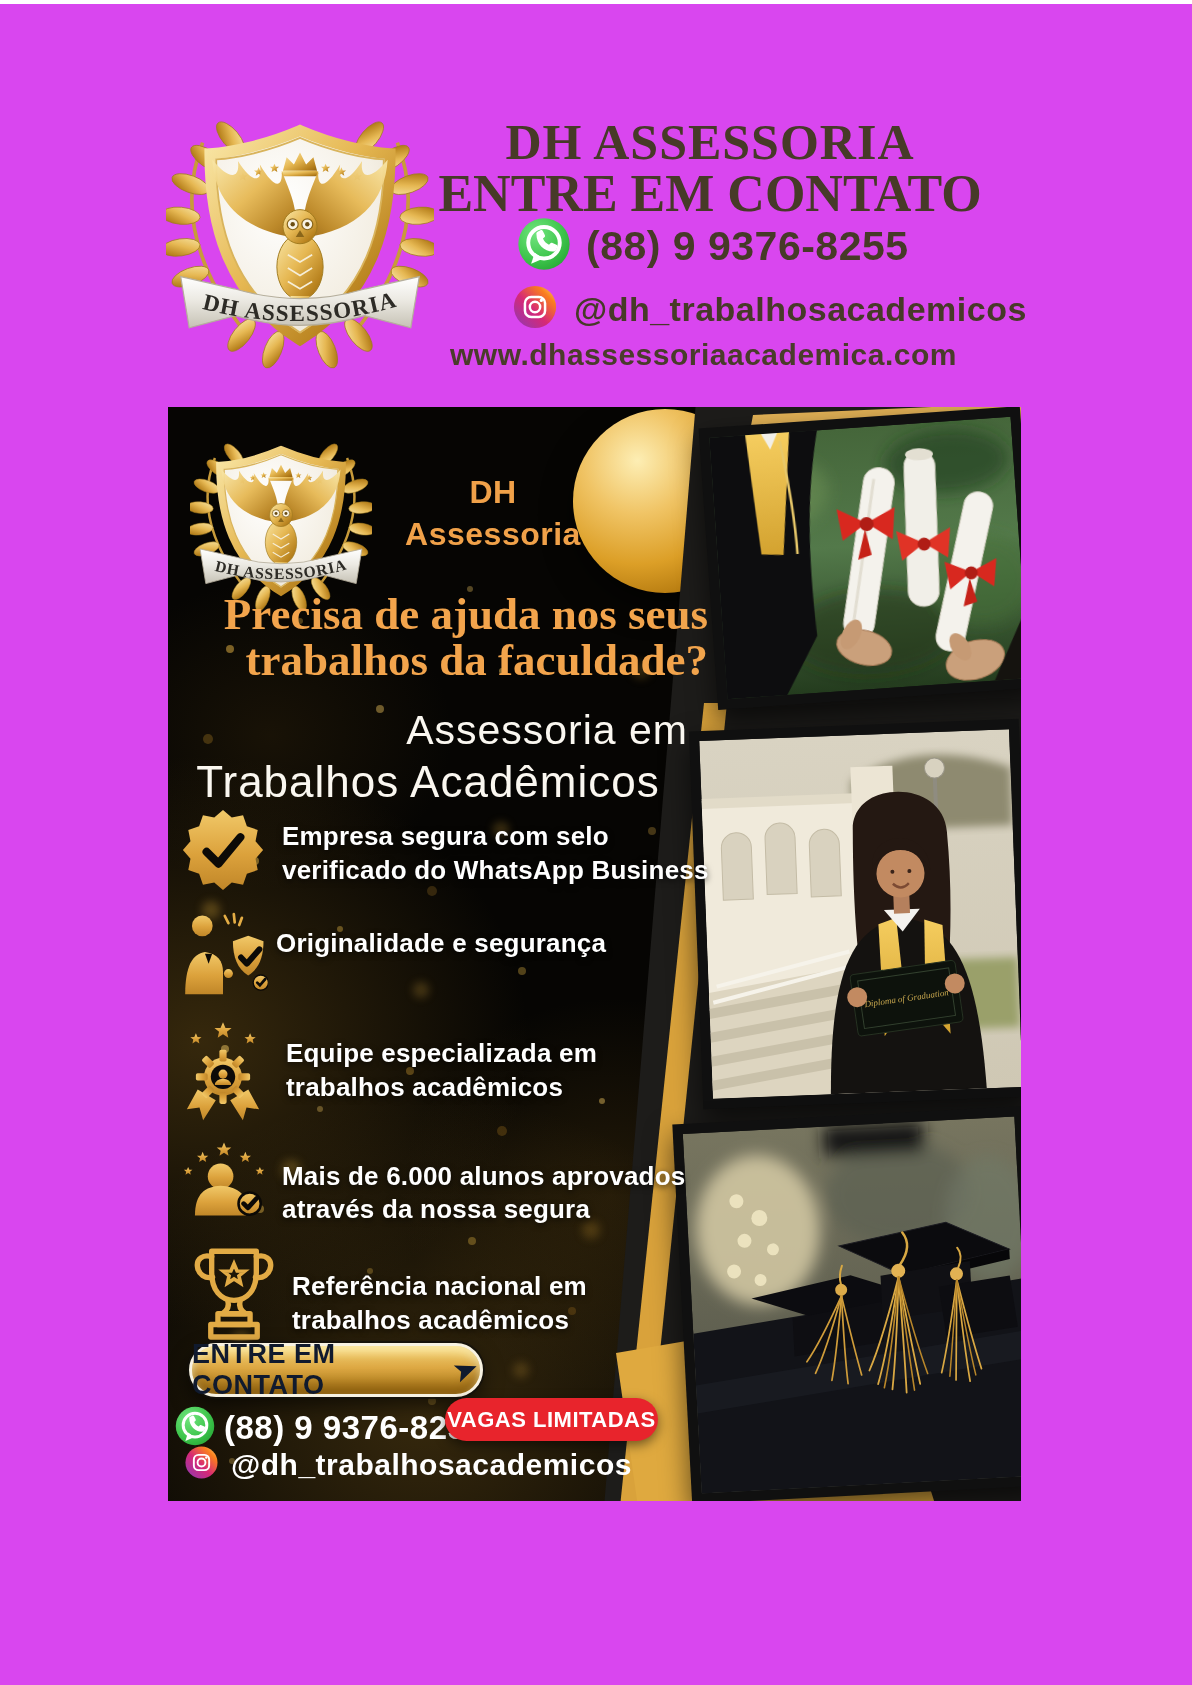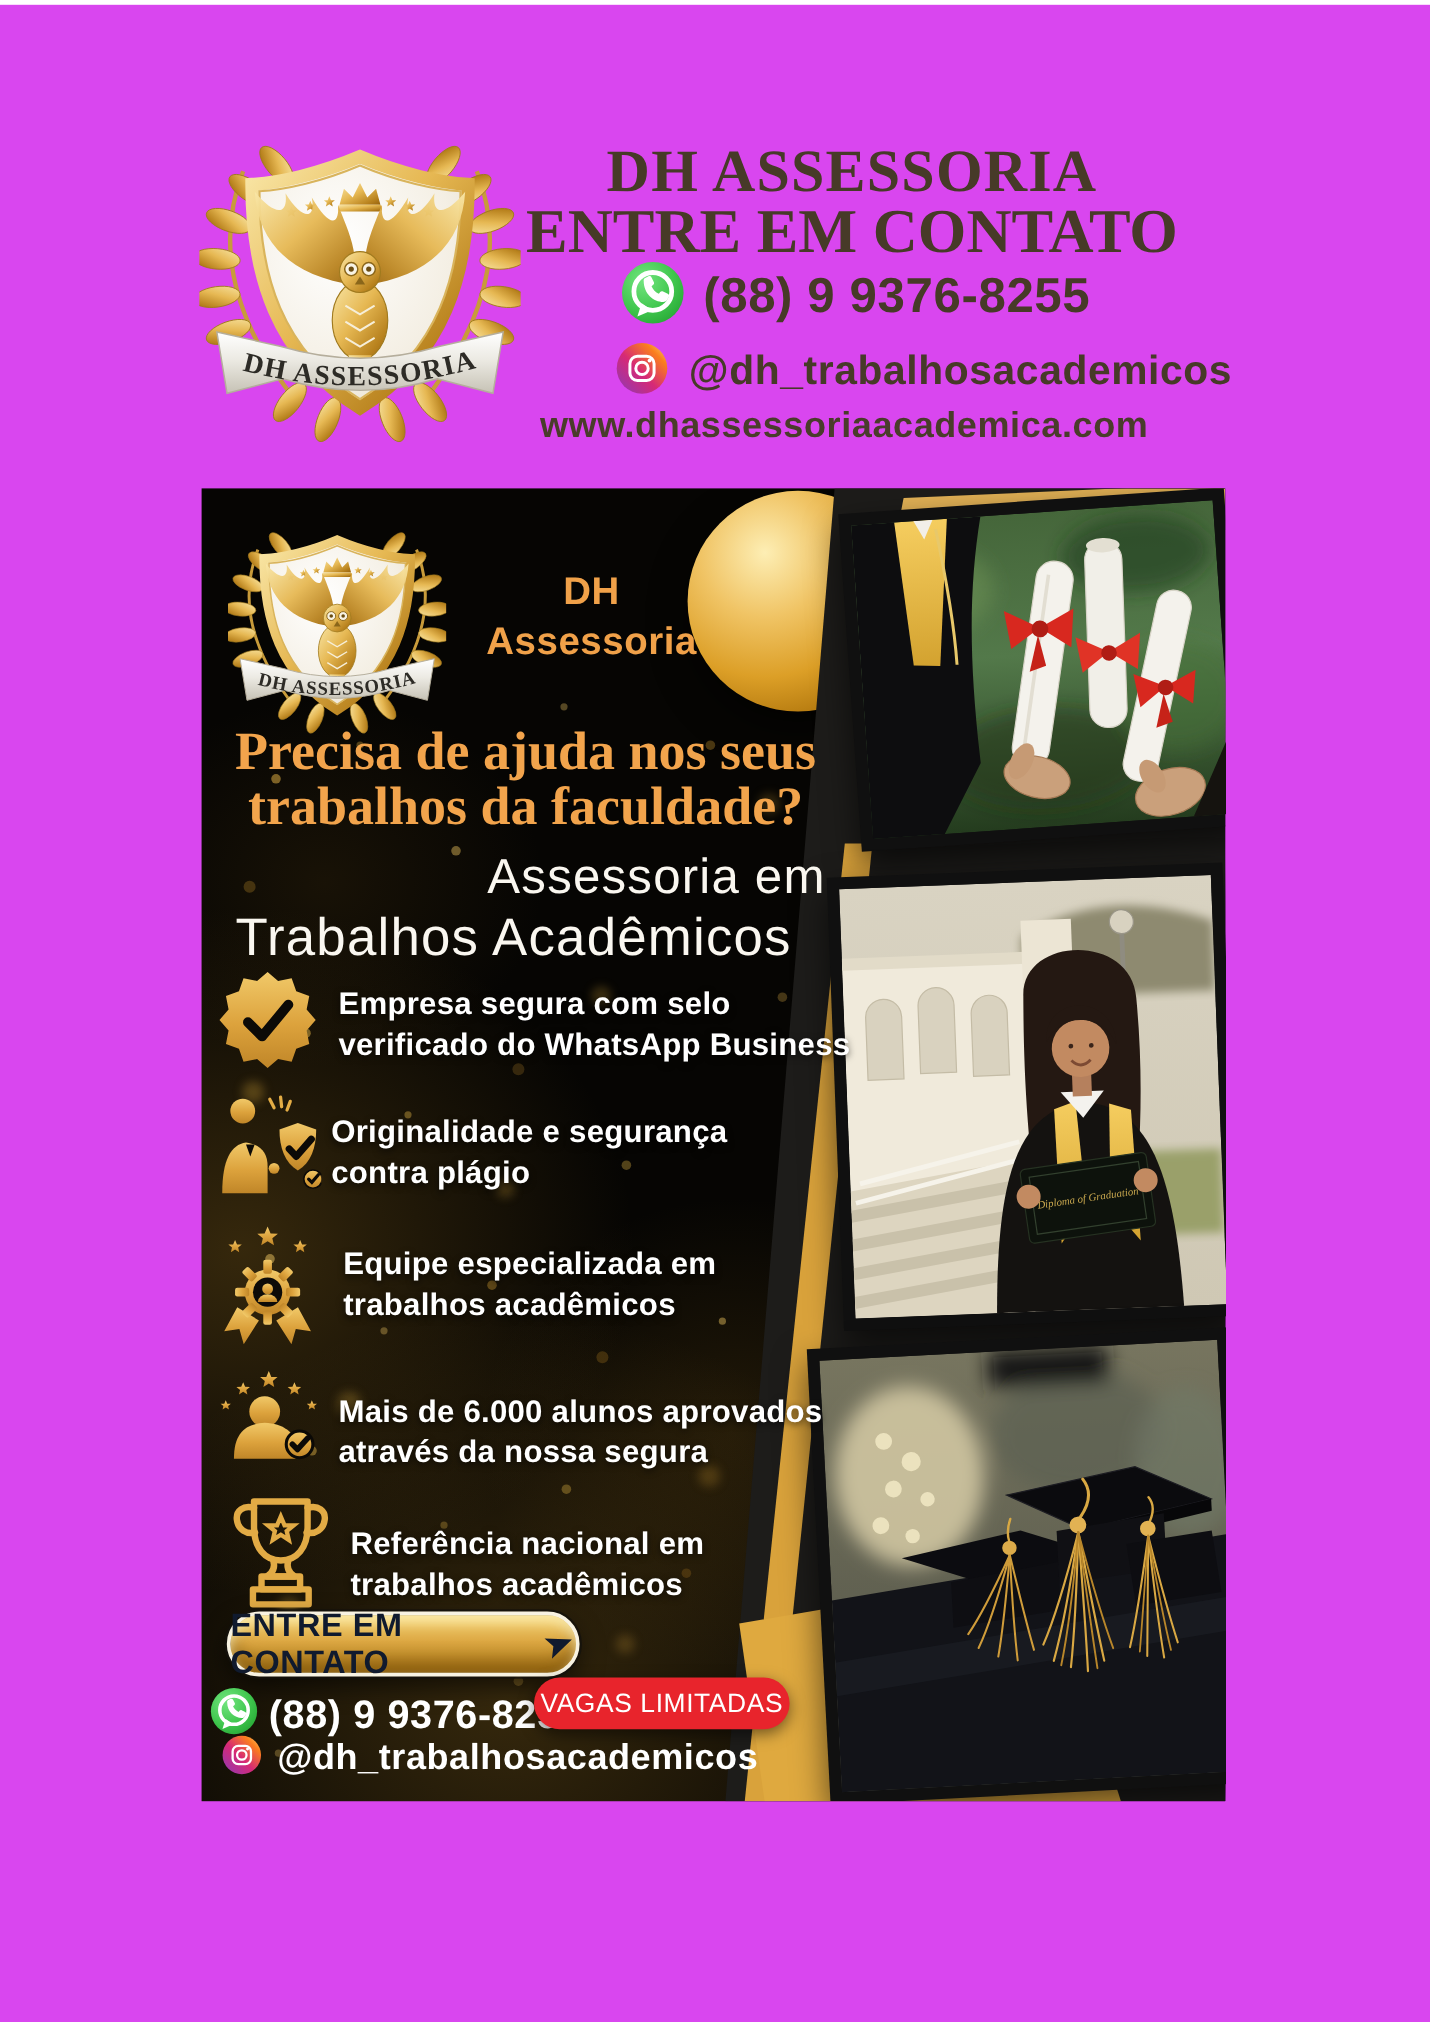--- a/index.html
+++ b/index.html
@@ -50,40 +50,40 @@
   #ball{position:absolute;left:405px;top:2px;width:184px;height:184px;border-radius:50%;
     background:radial-gradient(circle at 35% 28%, #fdeeb4 0%, #f0c465 30%, #dc9f27 58%, #a96f08 85%, #8a5505 100%);
     box-shadow:0 14px 30px rgba(0,0,0,.55)}
   .photo{position:absolute;background:#101010;padding:10px;box-shadow:0 12px 28px rgba(0,0,0,.6)}
   #photo1{left:540px;top:10px;width:322px;height:282px;transform:rotate(-4deg)}
   #photo2{left:528px;top:318px;width:330px;height:378px;transform:rotate(-2.2deg)}
   #photo3{left:514px;top:708px;width:352px;height:380px;transform:rotate(-3deg)}
 
   #fl-brand{left:210px;top:64px;width:230px;text-align:center;font-size:32px;font-weight:600;
     color:#F0A149;line-height:42px;letter-spacing:.5px}
-  #fl-headline{left:0;top:196px;width:540px;text-align:center;font-family:"Liberation Serif",serif;
+  #fl-headline{left:0;top:184px;width:540px;text-align:right;font-family:"Liberation Serif",serif;
     font-size:45px;font-weight:600;color:#F2A44C;line-height:46px}
   #fl-sub1{left:0;top:300px;width:520px;text-align:right;font-size:41px;font-weight:400;color:#FAF7F0;letter-spacing:1px}
   #fl-sub2{left:0;top:350px;width:520px;text-align:center;font-size:44px;font-weight:400;color:#FAF7F0;letter-spacing:1px}
 
   .feat-icon{position:absolute}
   .feat-text{position:absolute;font-size:26px;line-height:34px;font-weight:700;color:#fff;
     letter-spacing:.2px;text-shadow:0 2px 6px rgba(0,0,0,.65)}
 
   #cta{left:21px;top:936px;width:294px;height:54px;border-radius:28px;display:flex;align-items:center;justify-content:center;gap:10px;
     background:linear-gradient(180deg,#f4d476 0%,#ddA843 45%,#a97613 100%);
     border:3px solid #f7f2e2;cursor:pointer;
     box-shadow:0 0 0 2px rgba(20,18,12,.8),0 8px 20px rgba(0,0,0,.6),inset 0 6px 10px rgba(255,240,180,.8),inset 0 -9px 14px rgba(110,70,8,.55)}
   #cta span{font-size:27px;font-weight:800;color:#101a2e;letter-spacing:.5px}
   .fl-row{position:absolute;display:flex;align-items:center}
   .fl-phone-txt{font-size:33px;font-weight:700;color:#fff;letter-spacing:.5px}
   .fl-ig-txt{font-size:30px;font-weight:700;color:#fff;letter-spacing:.5px}
   #pill{left:277px;top:991px;width:213px;height:43px;border-radius:22px;background:#E8242C;
     display:flex;align-items:center;justify-content:center;box-shadow:0 4px 12px rgba(0,0,0,.5)}
-  #pill span{color:#fff;font-size:22px;font-weight:400;letter-spacing:.5px}
+  #pill span{color:#fff;font-size:22px;font-weight:700;letter-spacing:.5px}
 
   #bottom-line{left:0;top:1682px;width:1192px;height:3px;
     background:linear-gradient(90deg,#141414 0 68%,#15242e 70%,#102016 73%,#141414 76%,#1b1430 81%,#141414 84%,#102330 89%,#141414 100%)}
 </style>
 </head>
 <body>
 
 <div id="page">
 
   <svg width="0" height="0" style="position:absolute" aria-hidden="true">
@@ -485,21 +485,20 @@
         <path d="M88,84 l3,3 6,-7" fill="none" stroke="#0c0a07" stroke-width="3" stroke-linecap="round"></path>
         <g stroke="#e4ad45" stroke-width="3" stroke-linecap="round">
           <path d="M52,10 l4,8"></path>
             <path d="M62,8 l1,9"></path>
             <path d="M71,12 l-3,8"></path>
         </g>
       </svg>
     </div>
     <div class="feat-text" style="left:108px;top:519px">
       <div>Originalidade e segurança</div>
-      <div>contra plágio</div>
     </div>
 
     <div class="feat-icon" style="left:8px;top:612px">
       <svg width="94" height="103" viewBox="0 0 104 114">
         <use href="#st5" transform="translate(52,13) scale(.95)" fill="url(#gIc)"></use>
         <use href="#st5" transform="translate(22,22) scale(.62)" fill="url(#gIc)"></use>
         <use href="#st5" transform="translate(82,22) scale(.62)" fill="url(#gIc)"></use>
         <polygon points="24,78 44,90 30,112 26,98 12,100" fill="url(#gIc)"></polygon>
         <polygon points="80,78 60,90 74,112 78,98 92,100" fill="url(#gIc)"></polygon>
         <g fill="url(#gIc)">

